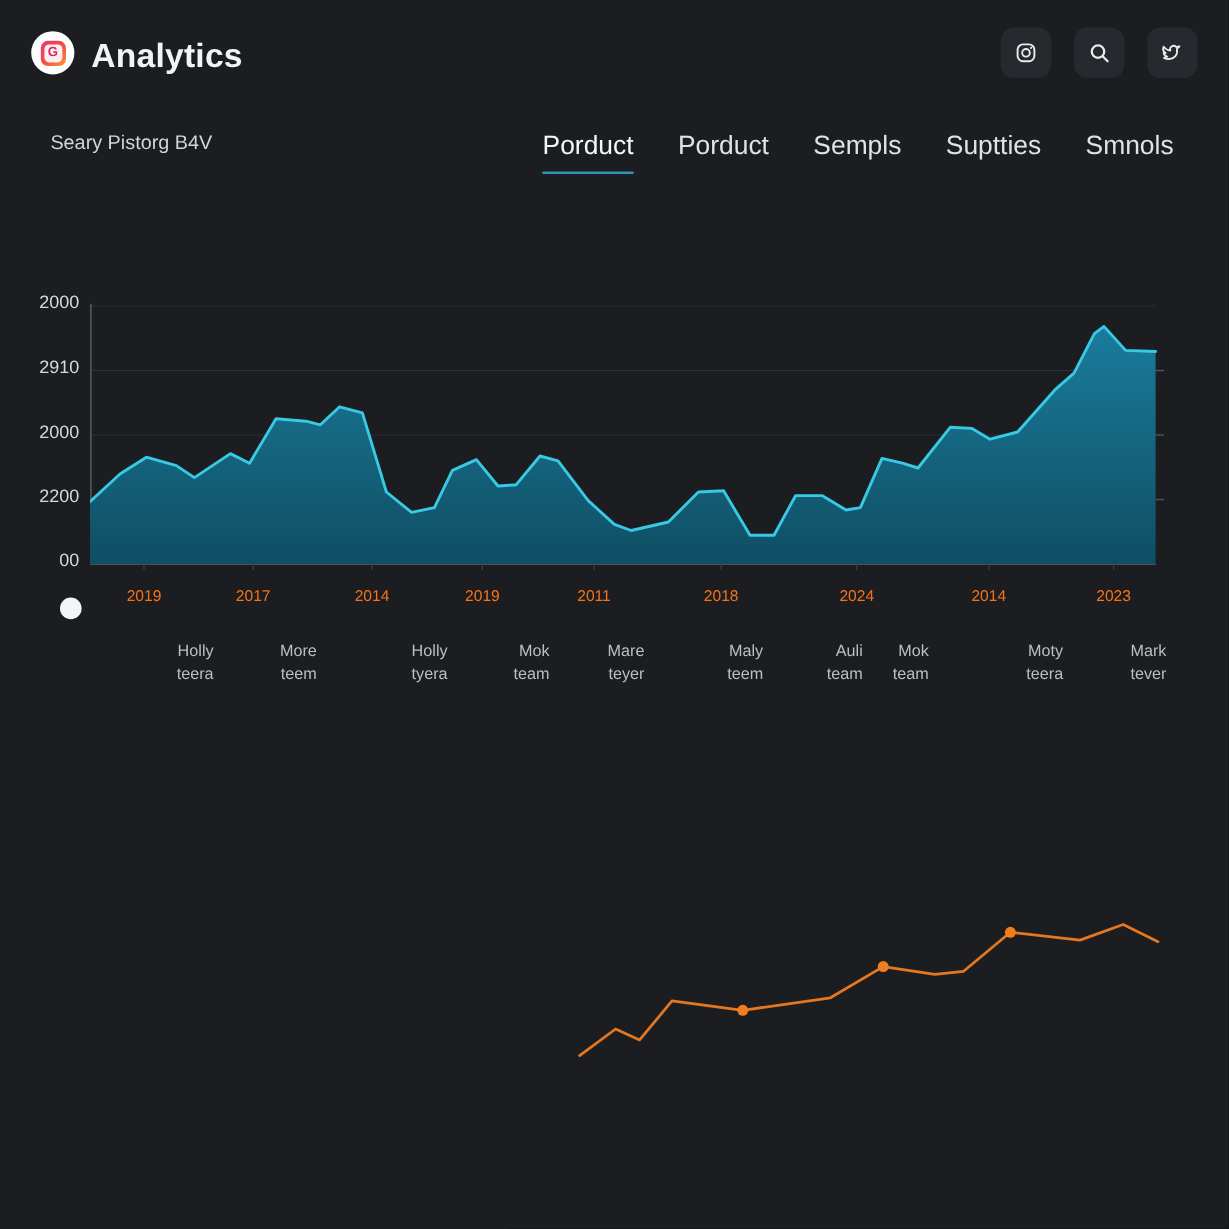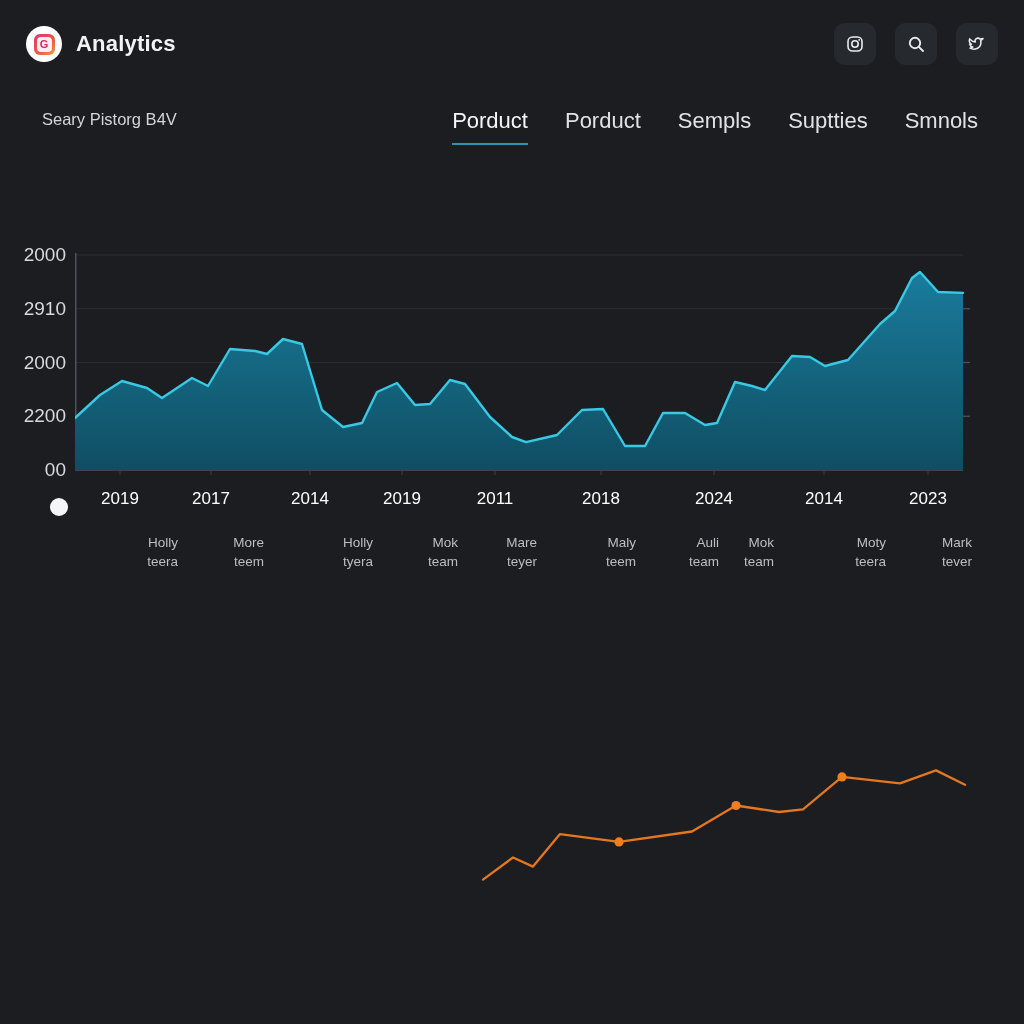--- a/index.html
+++ b/index.html
@@ -12,34 +12,34 @@
   
   .topbar{position:absolute;left:0;top:0;width:1024px;height:88px;}
   .logo{position:absolute;left:26px;top:26px;width:36px;height:36px;border-radius:50%;
     background:#ffffff;display:flex;align-items:center;justify-content:center;cursor:pointer;}
   .logo-badge{width:21px;height:21px;border-radius:6px;
     background:linear-gradient(140deg,#e8386e 10%,#f0543f 55%,#f79a36 100%);
     display:flex;align-items:center;justify-content:center;}
   .logo-badge .inner{width:15px;height:15px;border-radius:4px;background:#fdeef0;
     display:flex;align-items:center;justify-content:center;
     font-size:11px;font-weight:bold;color:#d8275f;line-height:1;}
-  .page-title{position:absolute;left:76px;top:31px;margin:0;font-size:22px;font-weight:600;
+  .page-title{position:absolute;left:76px;top:31px;margin:0;font-size:28px;font-weight:600;
     letter-spacing:.2px;color:#f1f3f4;}
   .actions{position:absolute;right:26px;top:23px;display:flex;gap:19px;}
   .icon-btn{width:42px;height:42px;border-radius:11px;background:#26292d;border:none;
     display:flex;align-items:center;justify-content:center;cursor:pointer;padding:0;}
   .icon-btn svg{display:block;}
   
   .breadcrumb{position:absolute;left:42px;top:110px;font-size:16.5px;color:#d3d5d8;}
   .tabbar{position:absolute;right:46px;top:108px;display:flex;gap:37px;}
   .tab{font-size:22px;color:#e0e2e4;padding-bottom:11px;cursor:pointer;white-space:nowrap;}
   .tab.active{color:#f5f6f7;box-shadow:inset 0 -2px 0 #2f93b2;}
   
-  .ytick{position:absolute;left:0;width:66px;text-align:right;font-size:19px;color:#d7d9db;}
-  .xyear{position:absolute;top:489px;width:80px;text-align:center;font-size:17px;color:#ffffff;}
+  .ytick{position:absolute;left:0;width:66px;text-align:right;font-size:15px;color:#d7d9db;}
+  .xyear{position:absolute;top:489px;width:80px;text-align:center;font-size:13px;color:#f97316;}
   .xsub{position:absolute;top:533px;width:90px;text-align:right;font-size:13.5px;
     line-height:19px;color:#bcbec1;}
   .origin-dot{position:absolute;left:50px;top:498px;width:18px;height:18px;border-radius:50%;
     background:#f4f5f6;}
   .chart-svg{position:absolute;}
 </style>
 </head>
 <body>
 
 <div class="app">

